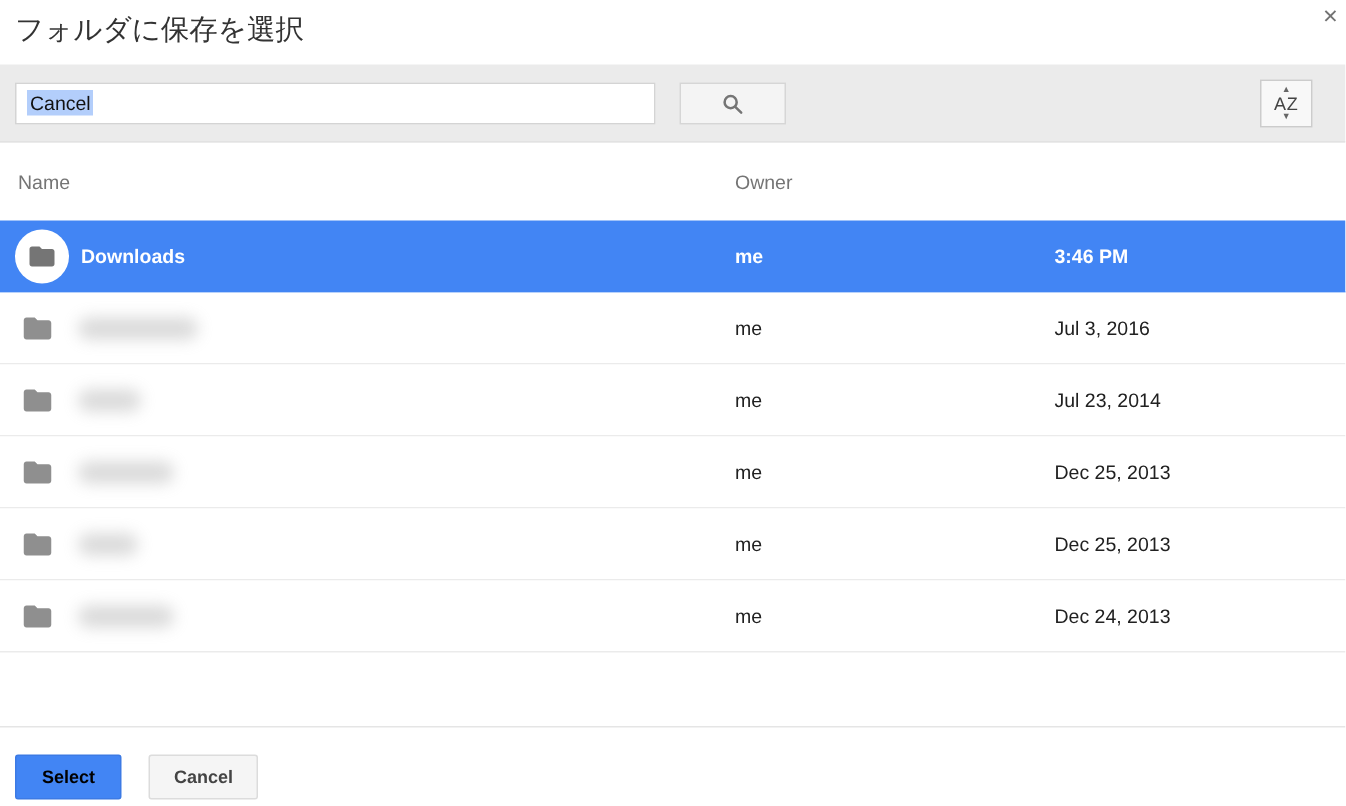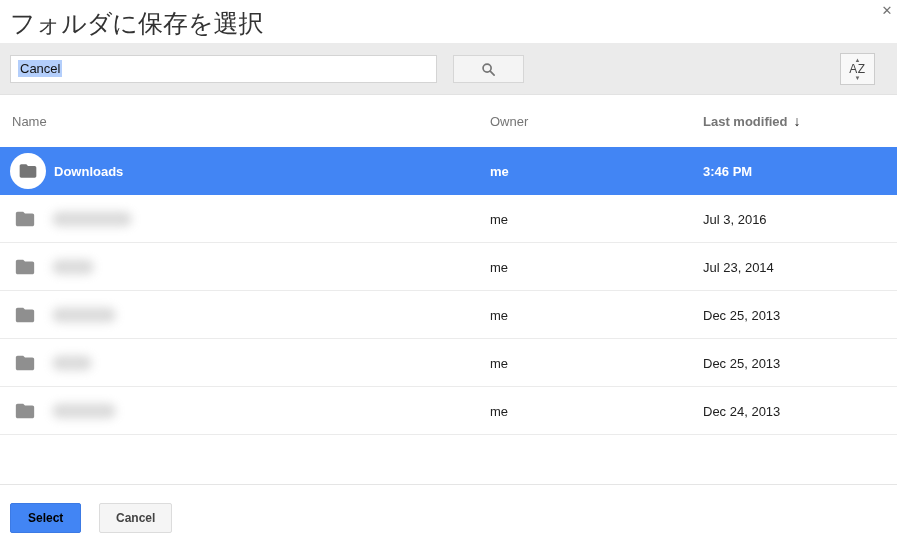--- a/index.html
+++ b/index.html
@@ -2,21 +2,21 @@
 <html><head>
 <meta charset="utf-8">
 <style>
   html,body{margin:0;padding:0;background:#fff;}
   body{width:897px;height:537px;position:relative;overflow:hidden;
        font-family:"Liberation Sans","DejaVu Sans",sans-serif;
        -webkit-font-smoothing:antialiased;}
   .dialog{position:absolute;inset:0;background:#fff;}
 
   
-  .title{position:absolute;left:10px;top:7px;font-size:25px;color:#333;font-weight:400;margin:0;}
+  .title{position:absolute;left:10px;top:7px;font-size:19px;color:#333;font-weight:400;margin:0;}
   .close{position:absolute;top:3px;right:2px;width:16px;height:16px;color:#737373;
          font-size:13px;line-height:16px;text-align:center;cursor:pointer;font-weight:700;}
 
   
   .toolbar{position:absolute;top:43px;left:0;right:0;height:52px;background:#ebebeb;
            border-bottom:1px solid #e2e2e2;box-sizing:border-box;}
   .search-input{position:absolute;left:10px;top:12px;width:427px;height:28px;background:#fff;
                 border:1px solid #d4d4d4;box-sizing:border-box;font-size:13px;color:#111;
                 line-height:26px;padding-left:7px;cursor:text;}
   .search-input .sel{background:#b3cefb;padding:1px 2px;}
@@ -84,23 +84,20 @@
     <button class="sort-btn">
       <span class="tri">▲</span>
       <span class="az">AZ</span>
       <span class="tri">▼</span>
     </button>
   </div>
 
   <div class="thead">
     <span class="col col-name">Name</span>
     <span class="col col-owner">Owner</span>
-    <span class="col col-modified">
-      <span>Last modified</span><span class="sort-arrow">↓</span>
-    </span>
   </div>
 
   <div class="rows">
 
     <div class="row selected">
       <span class="circle">
         <svg width="20" height="20" viewBox="0 0 24 24">
           <path fill="#757575" d="M10 4H4c-1.1 0-2 .9-2 2v12c0 1.1.9 2 2 2h16c1.1 0 2-.9 2-2V8c0-1.1-.9-2-2-2h-8l-2-2z"></path>
         </svg>
       </span>

